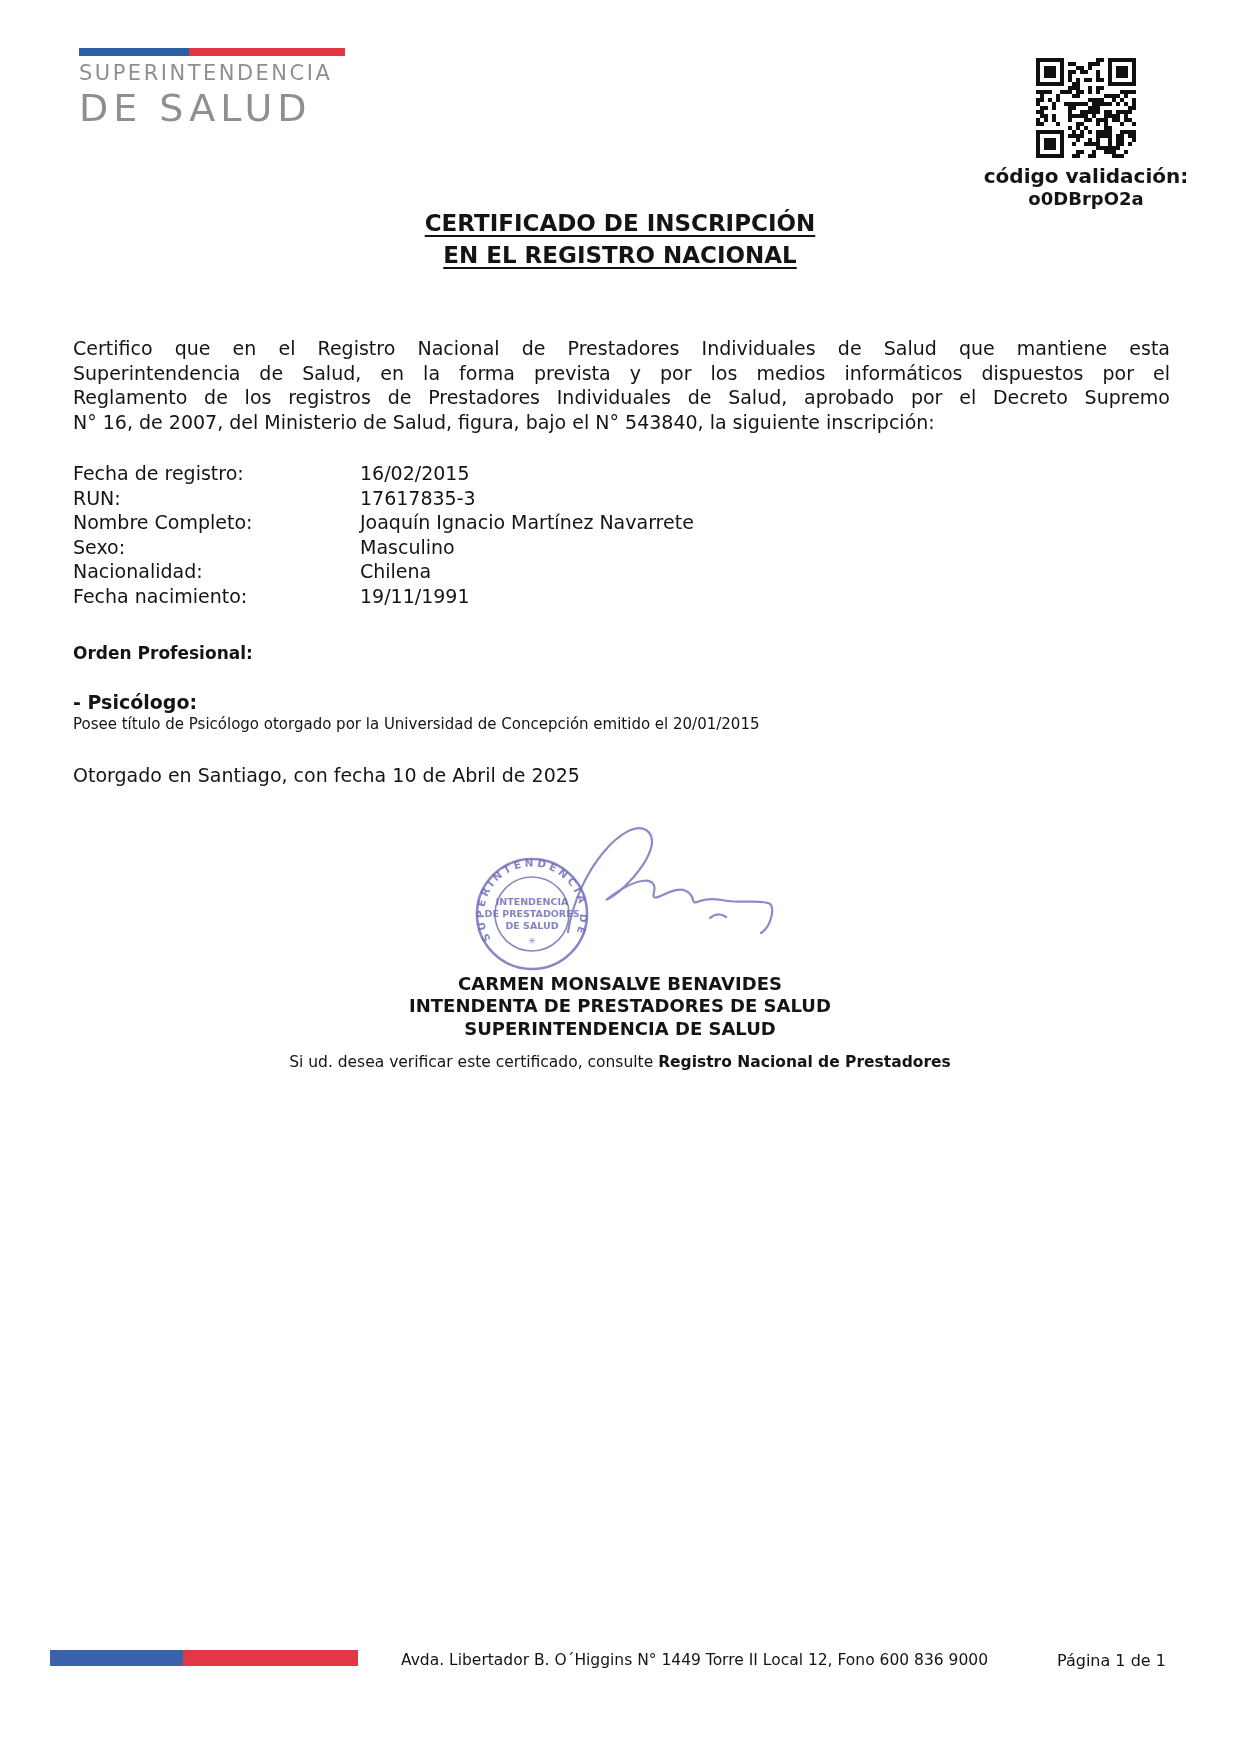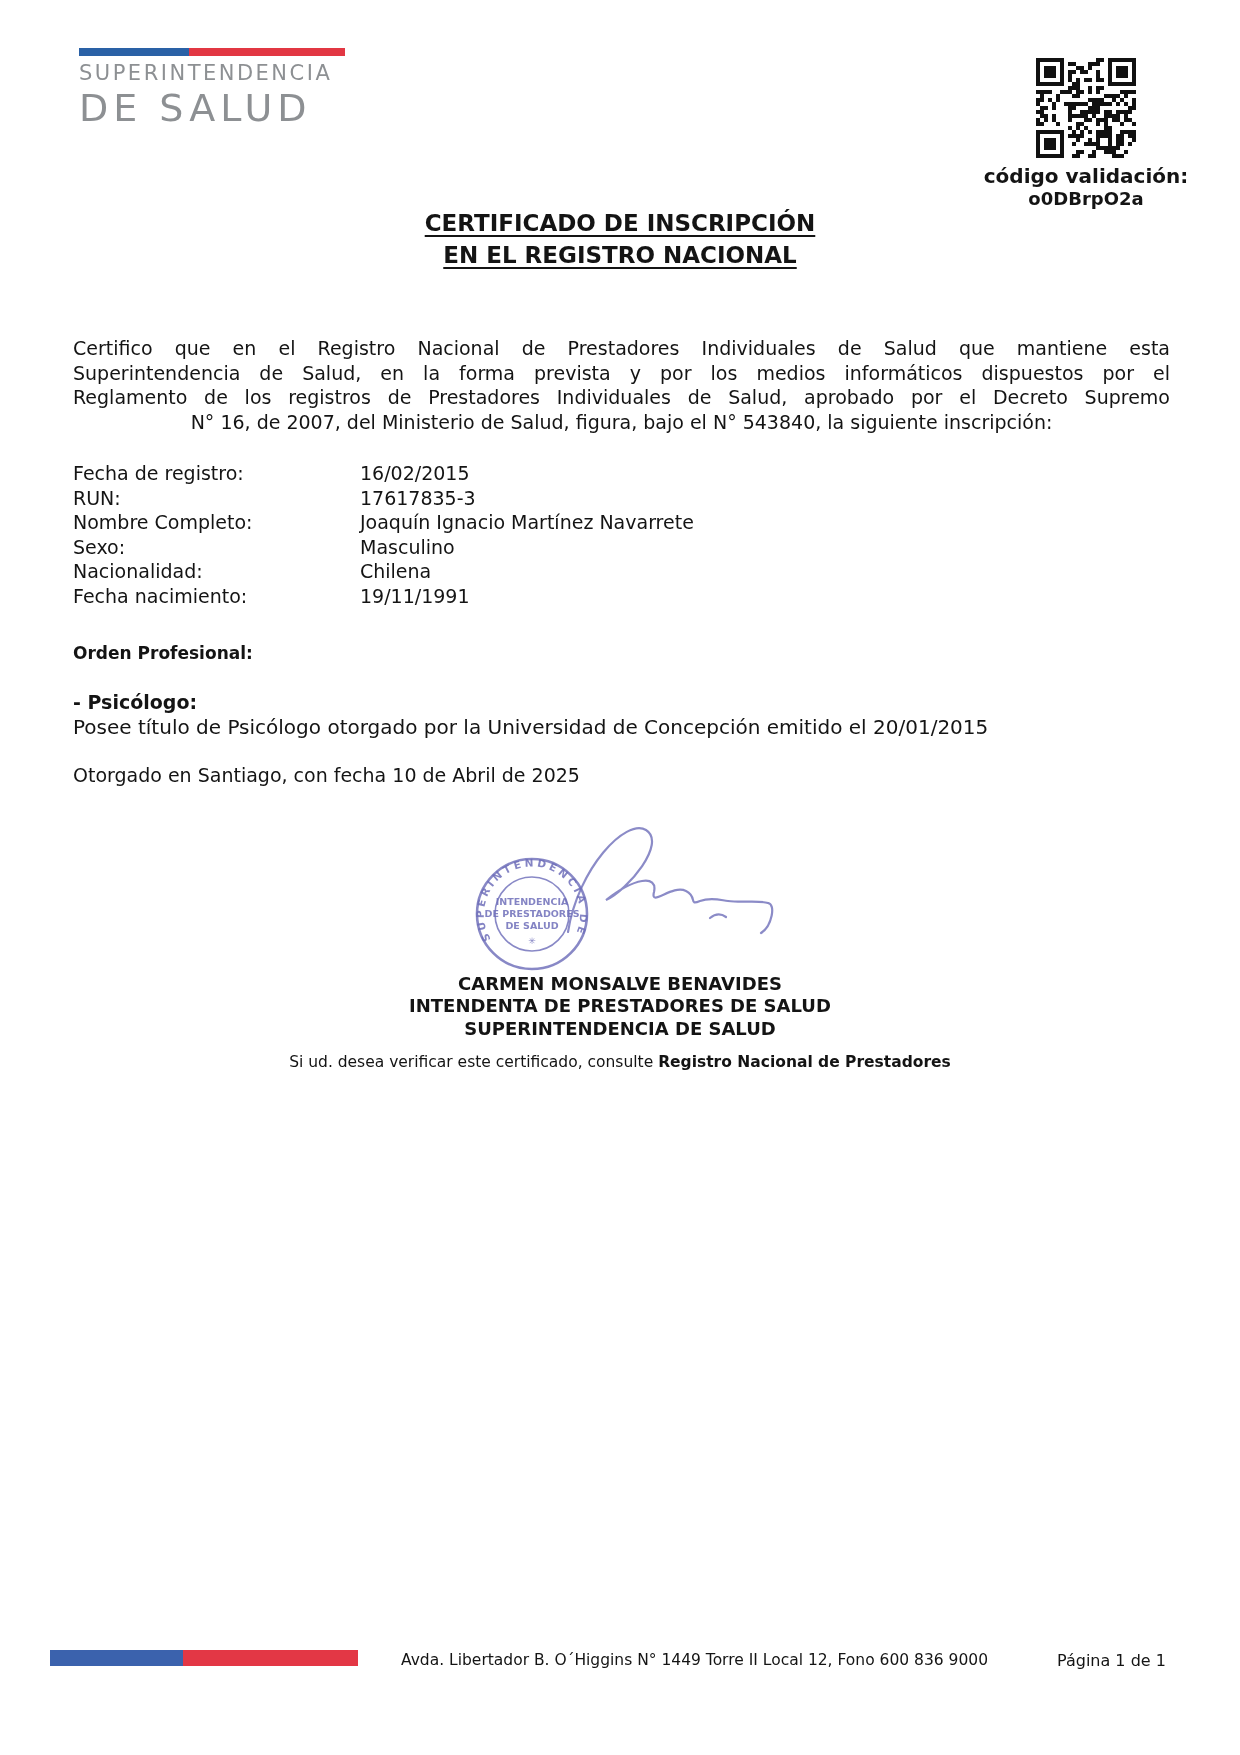--- a/index.html
+++ b/index.html
@@ -19,28 +19,28 @@
   .qr-svg{display:block;margin:0 auto;width:102px;height:100px;}
   .qr-label{margin-top:6px;font-size:20px;font-weight:bold;white-space:nowrap;}
   .qr-code-text{font-size:18px;font-weight:bold;}
   
   .title{position:absolute;left:0;top:207px;width:1240px;text-align:center;
          font-size:23px;font-weight:bold;line-height:32px;}
   .title div{text-decoration:underline;text-underline-offset:4px;text-decoration-thickness:2px;}
   
   .intro{position:absolute;left:73px;top:336px;width:1097px;font-size:19px;line-height:24.5px;}
   .jline{text-align:justify;text-align-last:justify;}
-  .lline{text-align:center;}
+  .lline{text-align:left;}
   
   .fields{position:absolute;left:73px;top:461px;font-size:19px;line-height:24.5px;}
   .frow .flabel{display:inline-block;width:287px;}
   
   .orden-heading{position:absolute;left:73px;top:643px;font-size:17px;font-weight:bold;}
   .prof-title{position:absolute;left:73px;top:691px;font-size:19px;font-weight:bold;}
-  .prof-detail{position:absolute;left:73px;top:715px;font-size:20px;}
+  .prof-detail{position:absolute;left:73px;top:715px;font-size:15px;}
   .issued{position:absolute;left:73px;top:764px;font-size:19px;}
   
   .stampsig{position:absolute;left:420px;top:750px;width:370px;height:235px;}
   
   .signatory{position:absolute;left:0;top:973px;width:1240px;text-align:center;
              font-size:18px;font-weight:bold;line-height:22.4px;}
   
   .verify{position:absolute;left:0;top:1051px;width:1240px;text-align:center;
           font-size:15.5px;line-height:22px;}
   

